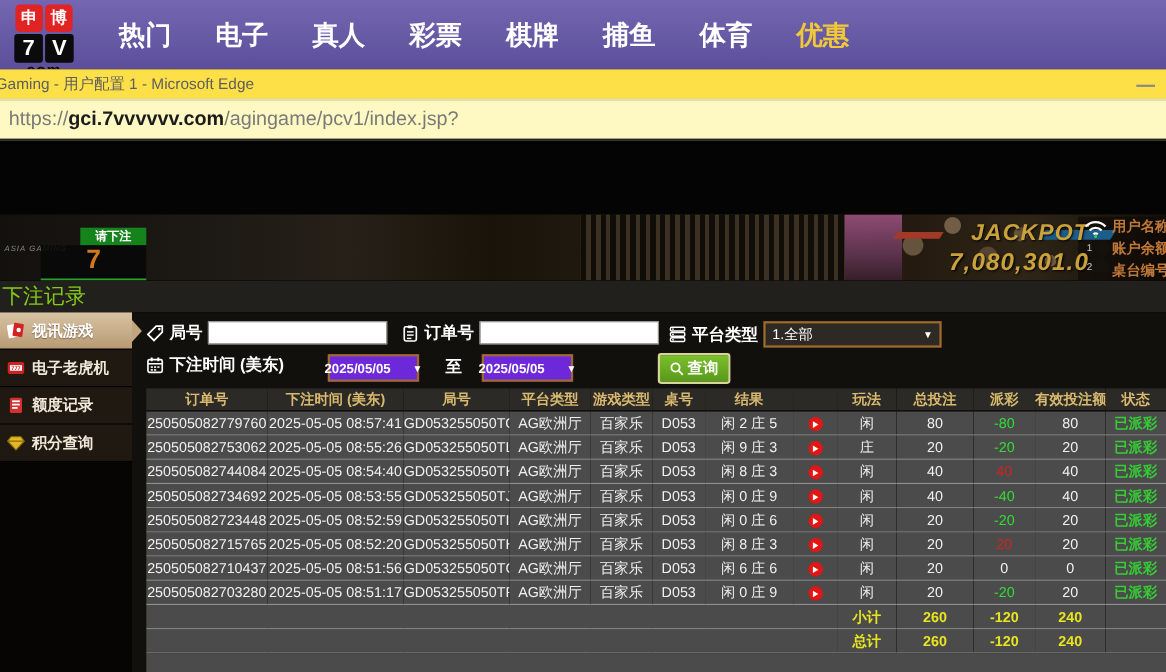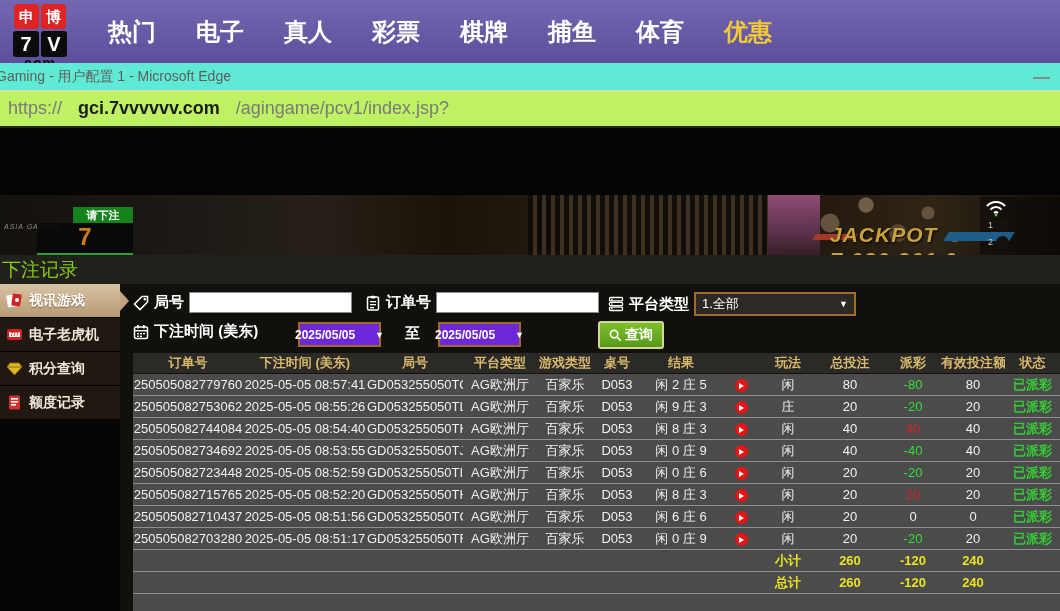--- a/index.html
+++ b/index.html
@@ -11,47 +11,47 @@
   .logo{position:absolute;left:10px;top:4px;width:60px;text-align:center;cursor:pointer;}
   .logo-row{display:flex;gap:2px;justify-content:center;}
   .logo-red{width:25px;height:25px;background:#e02424;border-radius:4px;color:#fff;font-weight:bold;font-size:15px;line-height:25px;display:block;}
   .logo-black{width:26px;height:26px;background:#0b0b0b;border-radius:3px;color:#fff;font-weight:bold;font-size:20px;line-height:26px;display:block;margin-top:2px;}
   .logo-com{color:#0a0a0a;font-weight:bold;font-size:14px;letter-spacing:1px;margin-top:-2px;}
   .menu{position:absolute;left:88px;top:0;height:63px;display:flex;align-items:center;}
   .menu-item{color:#fff;font-size:24px;font-weight:bold;padding:0 20px;text-decoration:none;cursor:pointer;}
   .menu-item.highlight{color:#f0c839;}
 
   
-  .titlebar{height:27px;background:#5eead4;border-bottom:1px solid #d8d8d8;position:relative;}
+  .titlebar{height:27px;background:#fde047;border-bottom:1px solid #d8d8d8;position:relative;}
   .title-text{position:absolute;left:-4px;top:5px;font-size:14px;color:#5f5f5f;white-space:nowrap;}
   .min-btn{position:absolute;right:10px;top:14px;width:17px;height:2px;background:#8a8a8a;cursor:pointer;}
 
   
-  .urlbar{height:35px;background:#bef264;border-bottom:2px solid #242424;display:flex;align-items:center;padding-left:8px;font-size:18px;cursor:text;gap:16px;}
+  .urlbar{height:35px;background:#fef9c3;border-bottom:2px solid #242424;display:flex;align-items:center;padding-left:8px;font-size:18px;cursor:text;}
   .url-scheme,.url-path{color:#7a7a7a;}
   .url-domain{color:#1c1c1c;font-weight:bold;}
 
   
   .stream{position:relative;height:127px;background:#040404;overflow:hidden;}
   .scene{position:absolute;left:0;top:67px;width:1060px;height:60px;overflow:hidden;
     background:linear-gradient(90deg,#13110e 0%,#1c1814 16%,#262018 30%,#191309 42%,#241c12 55%,#2b2216 66%,#241a0f 78%,#2e2517 88%,#170f08 100%);}
   .curtain{position:absolute;left:528px;top:0;width:240px;height:60px;background:repeating-linear-gradient(90deg,#0e0b07 0 5px,#3e3323 5px 9px);opacity:.9;}
   .glow-pink{position:absolute;left:768px;top:0;width:52px;height:60px;background:linear-gradient(180deg,#b05b93 0%,#6e3a60 60%,#3a2030 100%);opacity:.75;}
   .bokeh{position:absolute;left:800px;top:0;width:200px;height:60px;opacity:.9;background:
     radial-gradient(circle 16px at 30px 28px,#6e5a43 0 55%,transparent 62%),
     radial-gradient(circle 13px at 66px 10px,#7a654d 0 55%,transparent 62%),
     radial-gradient(circle 15px at 98px 38px,#5d4a36 0 55%,transparent 62%),
     radial-gradient(circle 11px at 128px 18px,#6e5942 0 55%,transparent 62%),
     radial-gradient(circle 9px at 155px 42px,#7a6146 0 55%,transparent 62%);}
   .info-panel{position:absolute;left:980px;top:2px;width:80px;height:58px;background:rgba(10,8,6,.55);}
   .ag-brand{position:absolute;left:4px;top:28px;font-size:7px;font-style:italic;letter-spacing:1px;color:#8a8a80;}
   .bet-box{position:absolute;left:37px;top:79px;width:96px;height:46px;border-bottom:2px solid #27a02e;z-index:3;}
   .bet-head{height:16px;background:#15831c;color:#fff;font-size:11px;font-weight:bold;text-align:center;line-height:16px;margin-left:36px;}
   .bet-num{height:30px;background:rgba(8,8,8,.88);color:#d07a1e;font-size:24px;font-weight:bold;text-align:center;line-height:28px;}
-  .jackpot{position:absolute;left:830px;top:28px;width:160px;text-align:left;color:#c9a23c;font-weight:bold;font-style:italic;z-index:2;}
+  .jackpot{position:absolute;left:830px;top:5px;width:160px;text-align:right;color:#c9a23c;font-weight:bold;font-style:italic;z-index:2;}
   .jackpot-label{font-size:21px;letter-spacing:1px;position:relative;text-shadow:1px 1px 2px #000;}
   .jackpot-label::before{content:"";position:absolute;left:-16px;top:11px;width:42px;height:6px;background:#a23a2a;transform:skewX(-32deg);z-index:-1;}
   .jackpot-label::after{content:"";position:absolute;right:-22px;top:9px;width:66px;height:9px;background:#1d5d8a;transform:skewX(-32deg);z-index:-1;}
   .jackpot-value{font-size:22px;letter-spacing:1px;margin-top:1px;text-shadow:1px 1px 2px #000;}
   .wifi{position:absolute;left:985px;top:4px;z-index:4;}
   .net-num{position:absolute;font-size:9px;color:#ccc;z-index:4;}
   .net-chip{position:absolute;width:13px;height:13px;border-radius:50%;background:#15120e;z-index:3;}
   .info-lines{position:absolute;left:1011px;top:1px;width:49px;overflow:hidden;z-index:4;}
   .info-line{color:#c07838;font-size:13px;font-weight:bold;line-height:20px;white-space:nowrap;}
 
@@ -148,20 +148,25 @@
       <svg class="wifi" width="22" height="18" viewBox="0 0 22 18">
         <path d="M2 7 A12 12 0 0 1 20 7" fill="none" stroke="#fff" stroke-width="2"></path>
         <path d="M5.5 10.5 A7.5 7.5 0 0 1 16.5 10.5" fill="none" stroke="#fff" stroke-width="2"></path>
         <path d="M9 14 A3 3 0 0 1 13 14" fill="none" stroke="#fff" stroke-width="2"></path>
         <circle cx="11" cy="16" r="1.4" fill="#4c4"></circle>
       </svg>
       <span class="net-chip" style="left:996px;top:24px;"></span>
       <span class="net-chip" style="left:996px;top:41px;"></span>
       <span class="net-num" style="left:988px;top:25px;">1</span>
       <span class="net-num" style="left:988px;top:42px;">2</span>
+      <div class="info-lines">
+        <div class="info-line">用户名称</div>
+        <div class="info-line">账户余额</div>
+        <div class="info-line">桌台编号</div>
+      </div>
     </div>
     <div class="bet-box">
       <div class="bet-head">请下注</div>
       <div class="bet-num">7</div>
     </div>
   </div>
 
   <div class="page-title">下注记录</div>
 
   <div class="content">
@@ -178,33 +183,33 @@
       <div class="side-item">
         <svg class="side-icon" viewBox="0 0 17 17">
             <rect x="1" y="3" width="15" height="11" rx="2" fill="#c22"></rect>
             <rect x="3" y="6" width="11" height="5" fill="#fff"></rect>
             <text x="8.5" y="10.3" font-size="5" font-weight="bold" fill="#c22" text-anchor="middle">777</text>
           </svg>
         <span class="lbl">电子老虎机</span>
       </div>
       <div class="side-item">
         <svg class="side-icon" viewBox="0 0 17 17">
-            <polygon points="4,3 13,3 16,7 8.5,15 1,7" fill="#e3b820" stroke="#8a6d10" stroke-width="1"></polygon>
-            <polyline points="1,7 16,7" stroke="#8a6d10" stroke-width="1" fill="none"></polyline>
-          </svg>
-        <span class="lbl">积分查询</span>
-      </div>
-      <div class="side-item">
-        <svg class="side-icon" viewBox="0 0 17 17">
             <rect x="3" y="1.5" width="11" height="14" rx="1.5" fill="#d43030"></rect>
             <rect x="5" y="4" width="7" height="1.6" fill="#fff"></rect>
             <rect x="5" y="7" width="7" height="1.6" fill="#fff"></rect>
             <rect x="5" y="10" width="5" height="1.6" fill="#fff"></rect>
           </svg>
         <span class="lbl">额度记录</span>
+      </div>
+      <div class="side-item">
+        <svg class="side-icon" viewBox="0 0 17 17">
+            <polygon points="4,3 13,3 16,7 8.5,15 1,7" fill="#e3b820" stroke="#8a6d10" stroke-width="1"></polygon>
+            <polyline points="1,7 16,7" stroke="#8a6d10" stroke-width="1" fill="none"></polyline>
+          </svg>
+        <span class="lbl">积分查询</span>
       </div>
     </aside>
 
     <main class="main">
       <div class="filters">
 
         <div class="fgroup" style="left:13px;top:8px;">
           <svg class="ficon" viewBox="0 0 16 16">
               <path d="M1.5 9 L9 1.5 L14.5 1.5 L14.5 7 L7 14.5 Z" fill="none" stroke="#fff" stroke-width="1.6"></path>
               <circle cx="11.8" cy="4.2" r="1.2" fill="#fff"></circle>

